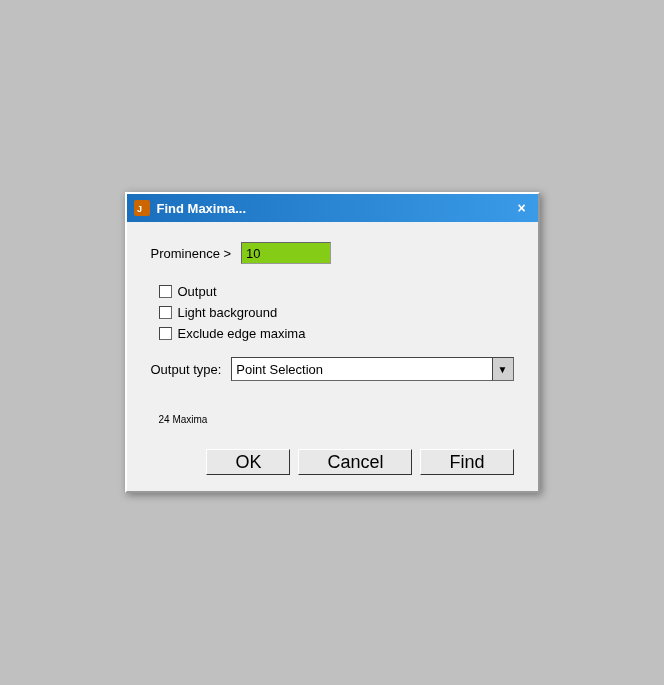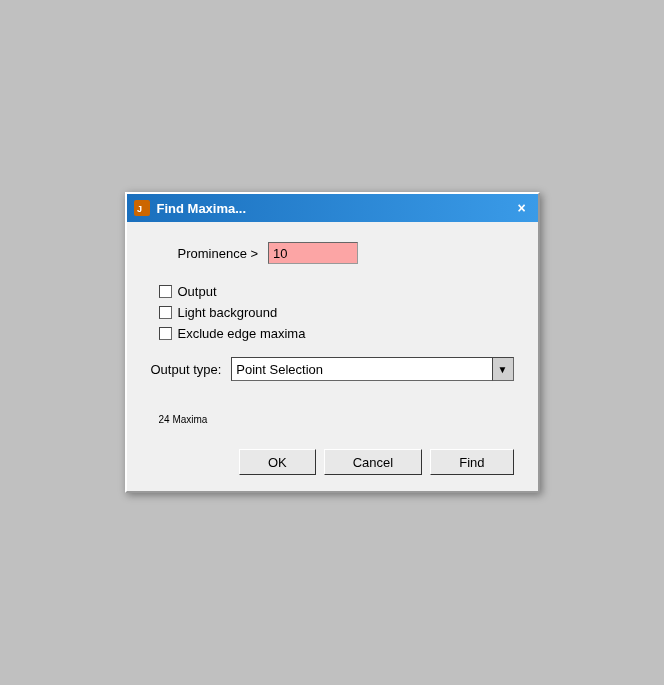--- a/index.html
+++ b/index.html
@@ -80,28 +80,27 @@
       display: flex;
       align-items: center;
       gap: 10px;
       margin-bottom: 20px;
     }
 
     .prominence-label {
       font-size: 13px;
       color: #000;
       white-space: nowrap;
-      margin-left: 27px;
     }
 
     .prominence-input {
       width: 90px;
       height: 22px;
       border: 1px solid #999;
-      background: #fca5a5;
+      background: #84cc16;
       padding: 2px 4px;
       font-size: 13px;
       font-family: inherit;
       outline: none;
       border-top-color: #666;
       border-left-color: #666;
     }
 
     .checkboxes-section {
       margin-bottom: 16px;
@@ -228,21 +227,21 @@
 
     .dialog-button {
       min-width: 65px;
       height: 26px;
       background: #e8e8e8;
       border: 1px solid #666;
       border-top-color: #fff;
       border-left-color: #fff;
       border-bottom-color: #333;
       border-right-color: #333;
-      font-size: 13px;
+      font-size: 18px;
       font-family: inherit;
       cursor: pointer;
       padding: 0 28px;
       color: #000;
     }
 
     
     .java-icon {
       width: 16px;
       height: 16px;

